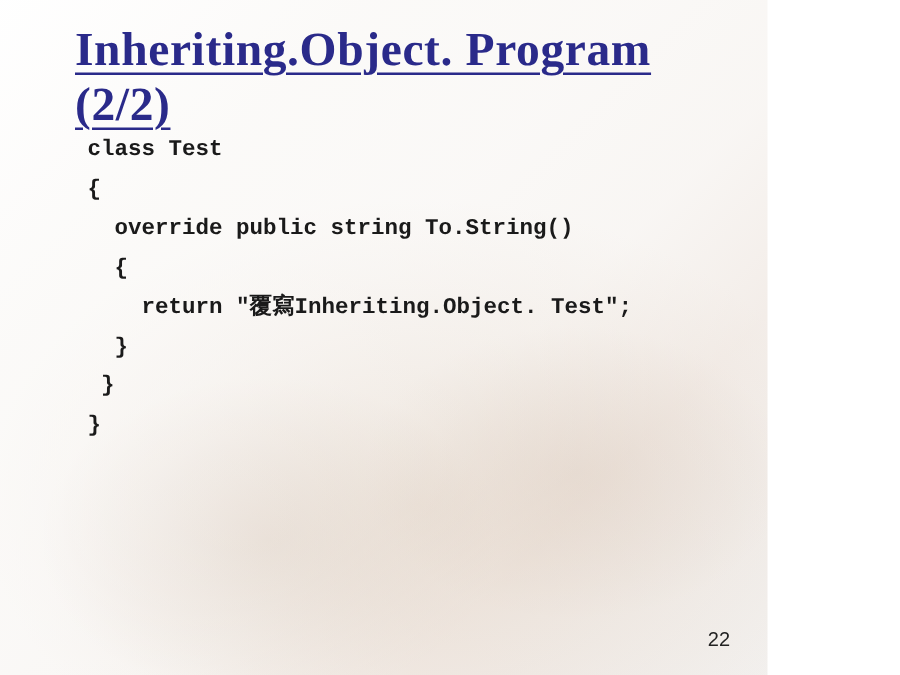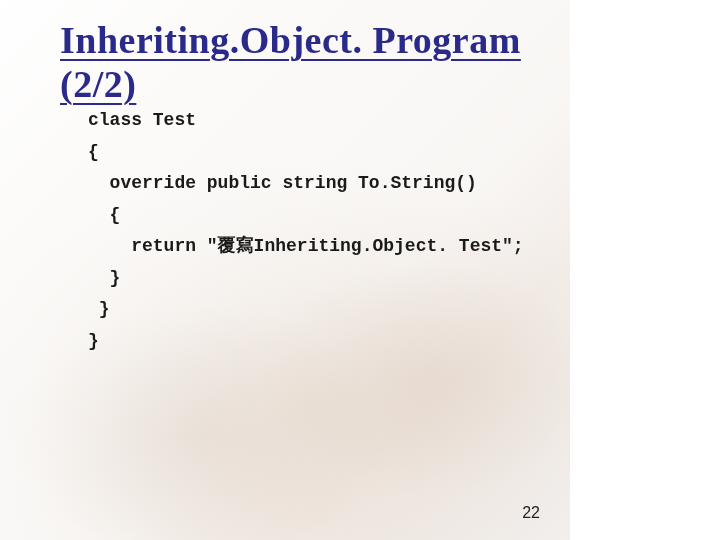--- a/index.html
+++ b/index.html
@@ -5,21 +5,21 @@
   html, body {
     margin: 0;
     padding: 0;
     width: 720px;
     height: 540px;
     overflow: hidden;
     font-family: Georgia, 'Times New Roman', serif;
   }
   .slide {
     position: relative;
-    width: 570px;
+    width: 614px;
     height: 540px;
     background:
       linear-gradient(135deg,
         rgba(255,255,255,0.85) 0%,
         rgba(250,248,245,0.6) 25%,
         rgba(245,240,235,0.35) 45%,
         rgba(235,225,215,0.25) 60%,
         rgba(220,200,185,0.3) 75%,
         rgba(200,190,180,0.2) 100%),
       radial-gradient(ellipse 500px 350px at 55% 75%,
@@ -52,21 +52,20 @@
     position: absolute;
     top: 105px;
     left: 70px;
     right: 60px;
     font-family: 'Courier New', Courier, monospace;
     font-size: 18px;
     line-height: 1.75;
     color: #1a1a1a;
     font-weight: bold;
     white-space: pre;
-    margin-left: 18px;
   }
   .pagenum {
     position: absolute;
     bottom: 18px;
     right: 30px;
     font-family: Arial, sans-serif;
     font-size: 16px;
     color: #222;
   }
 </style>

